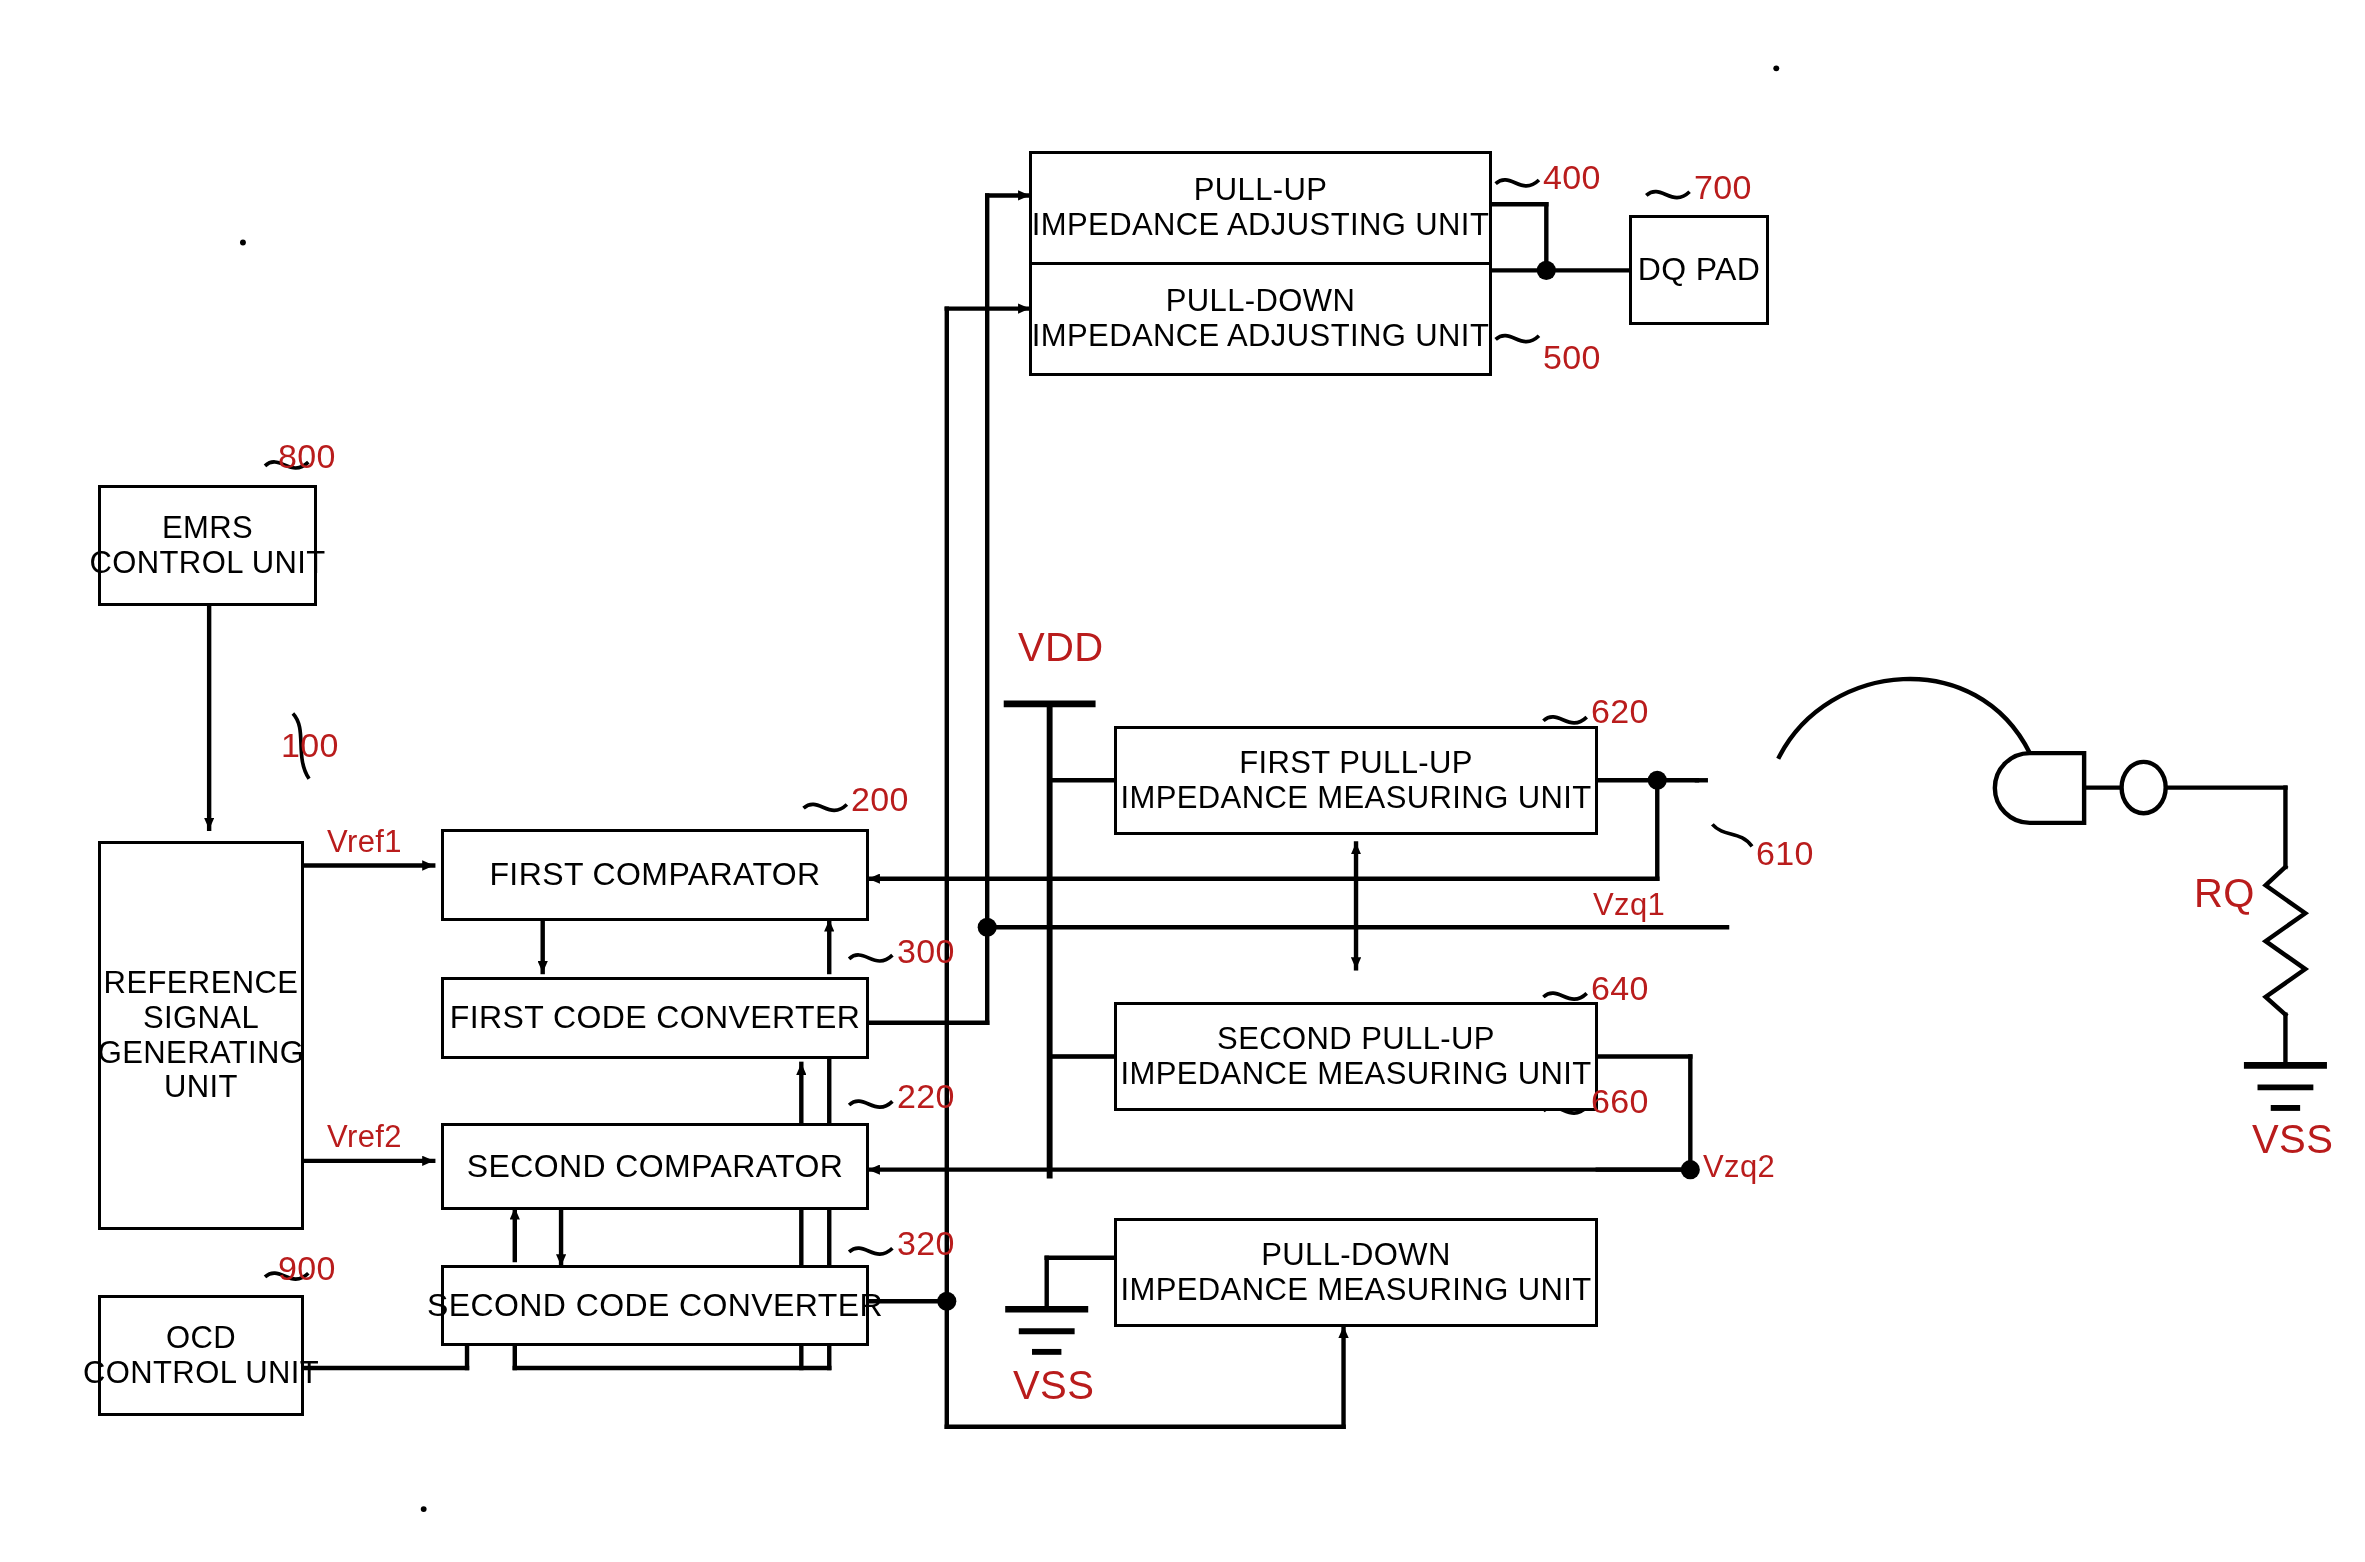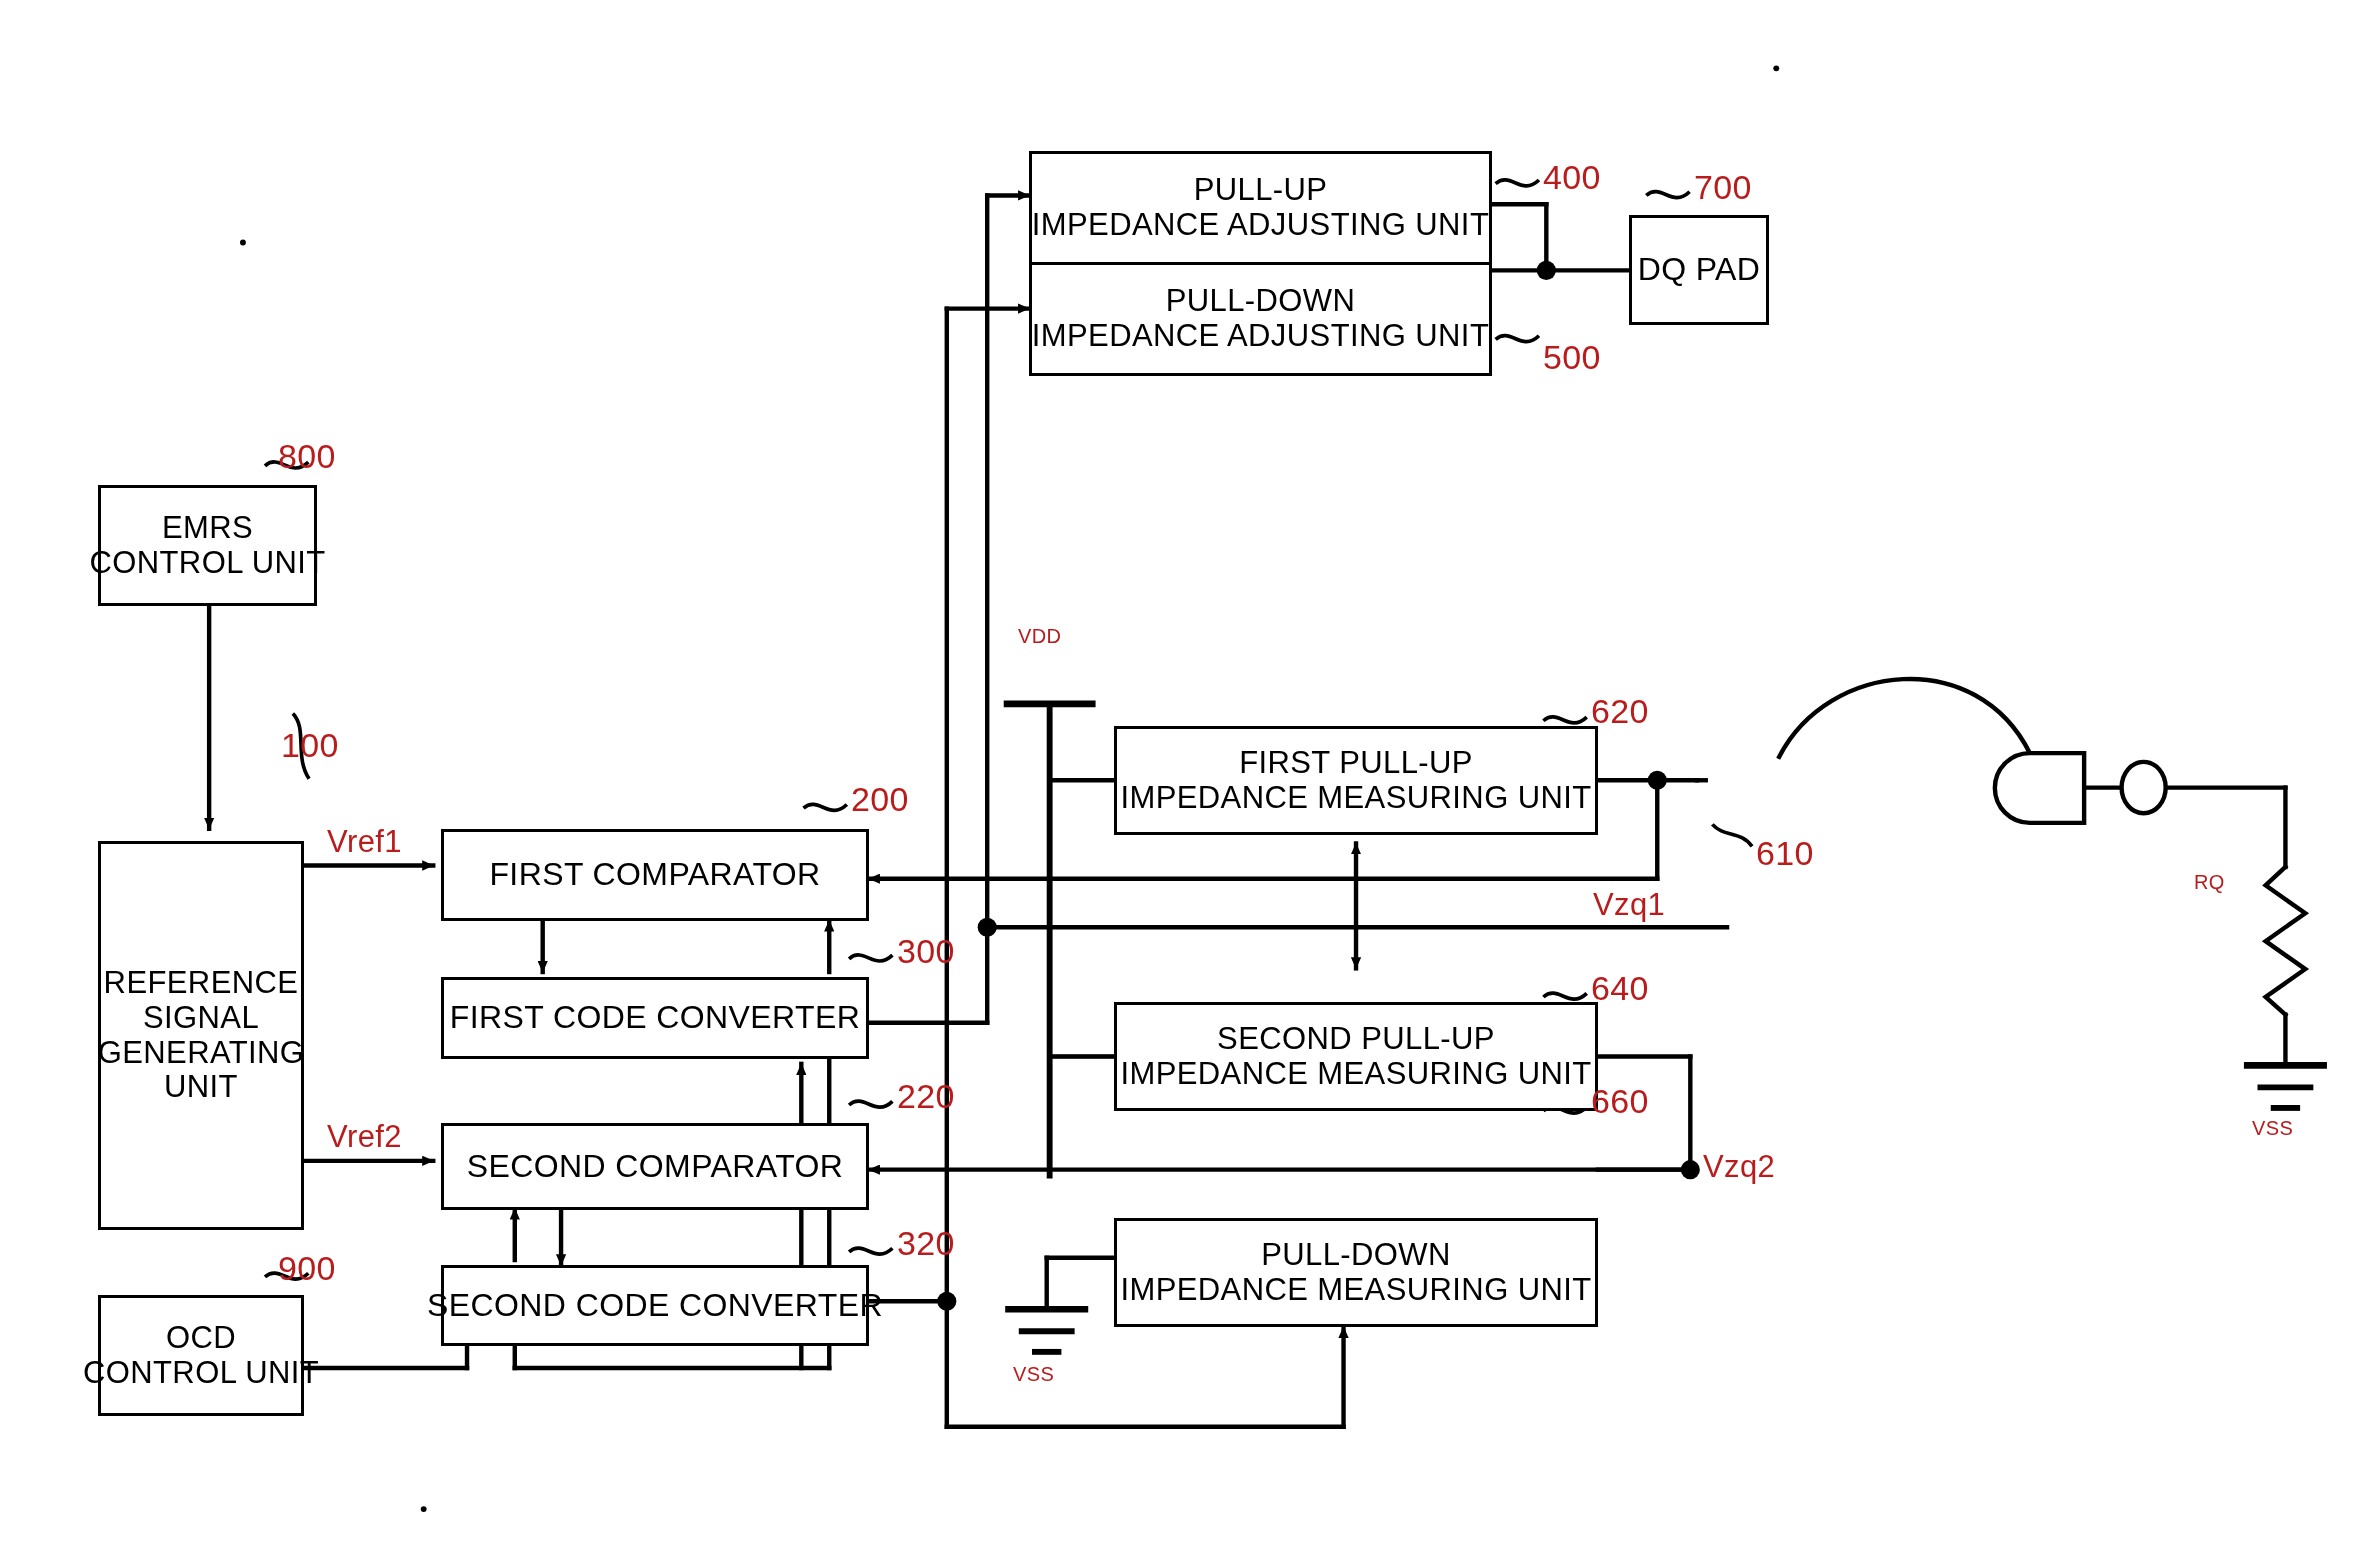--- a/index.html
+++ b/index.html
@@ -44,21 +44,21 @@
   .f44 { font-size: 32px; }
   .lbl {
     position: absolute;
     color: #b91c1c;
     white-space: nowrap;
     z-index: 4;
     letter-spacing: 0.4px;
   }
   .refnum { font-size: 34px; }
   .sig { font-size: 31px; }
-  .rail { font-size: 20px; }
+  .rail { font-size: 40px; }
 </style>
 </head>
 <body>
 
 <div id="canvas">
 
   <svg class="layer" viewBox="0 0 3219 2126">
     <defs>
       <marker id="ah" markerWidth="16" markerHeight="14" refX="15" refY="7" orient="auto" markerUnits="userSpaceOnUse">
         <path d="M0,0 L16,7 L0,14 z" fill="#000"></path>

